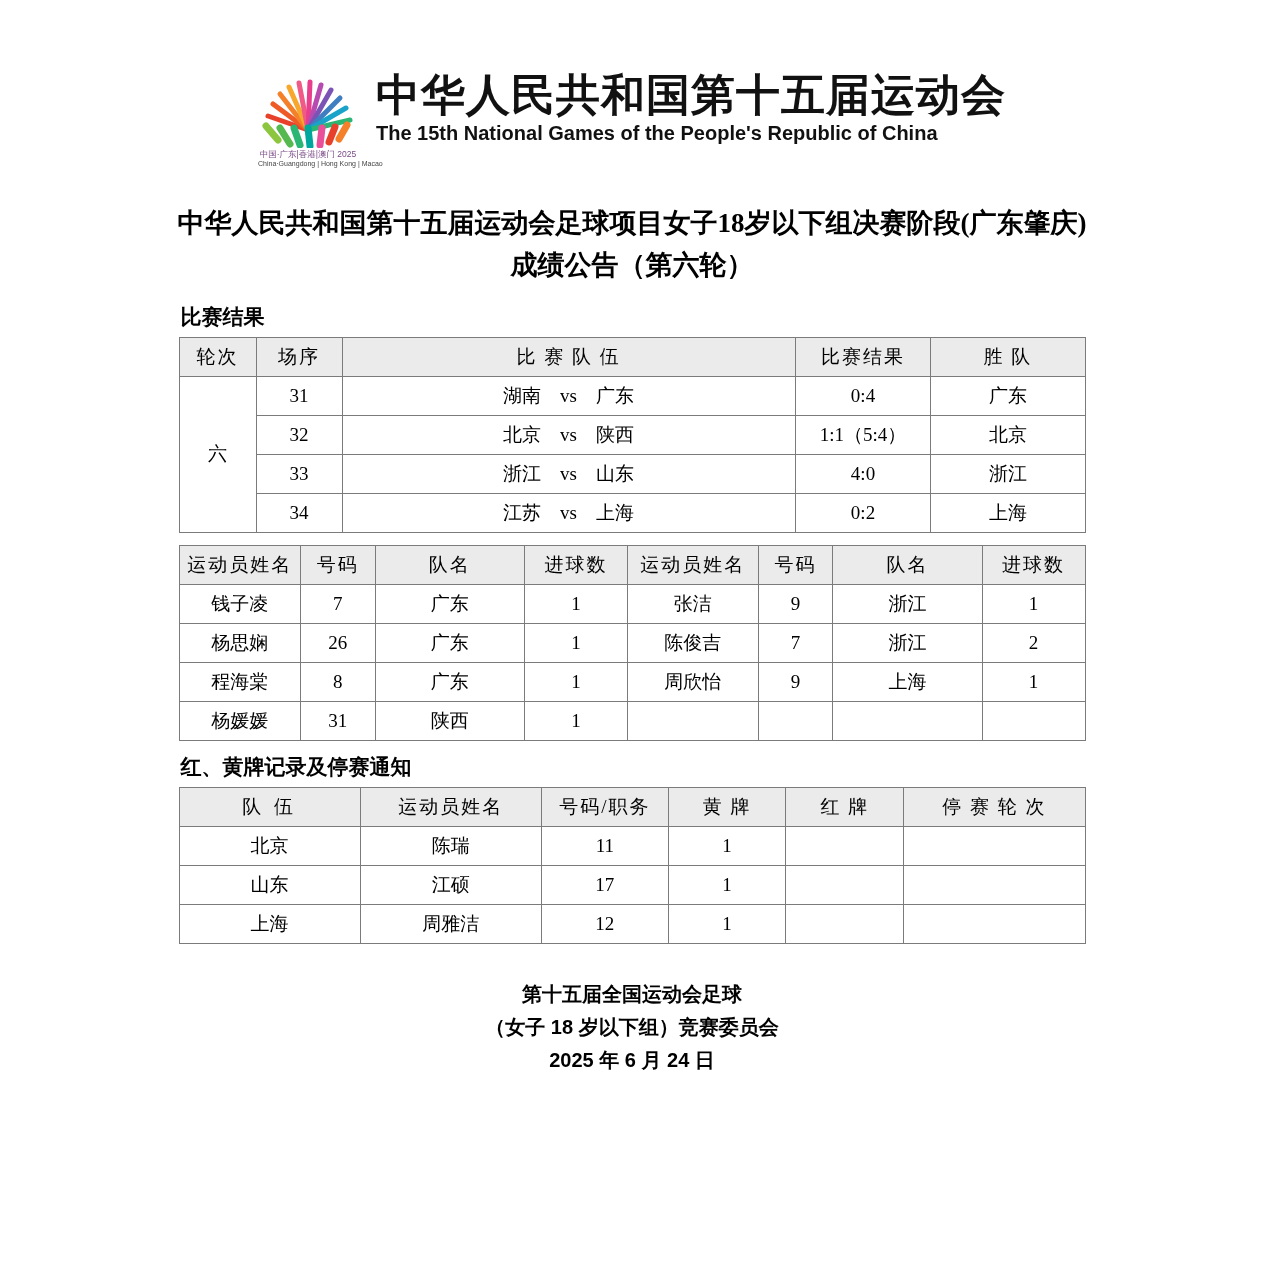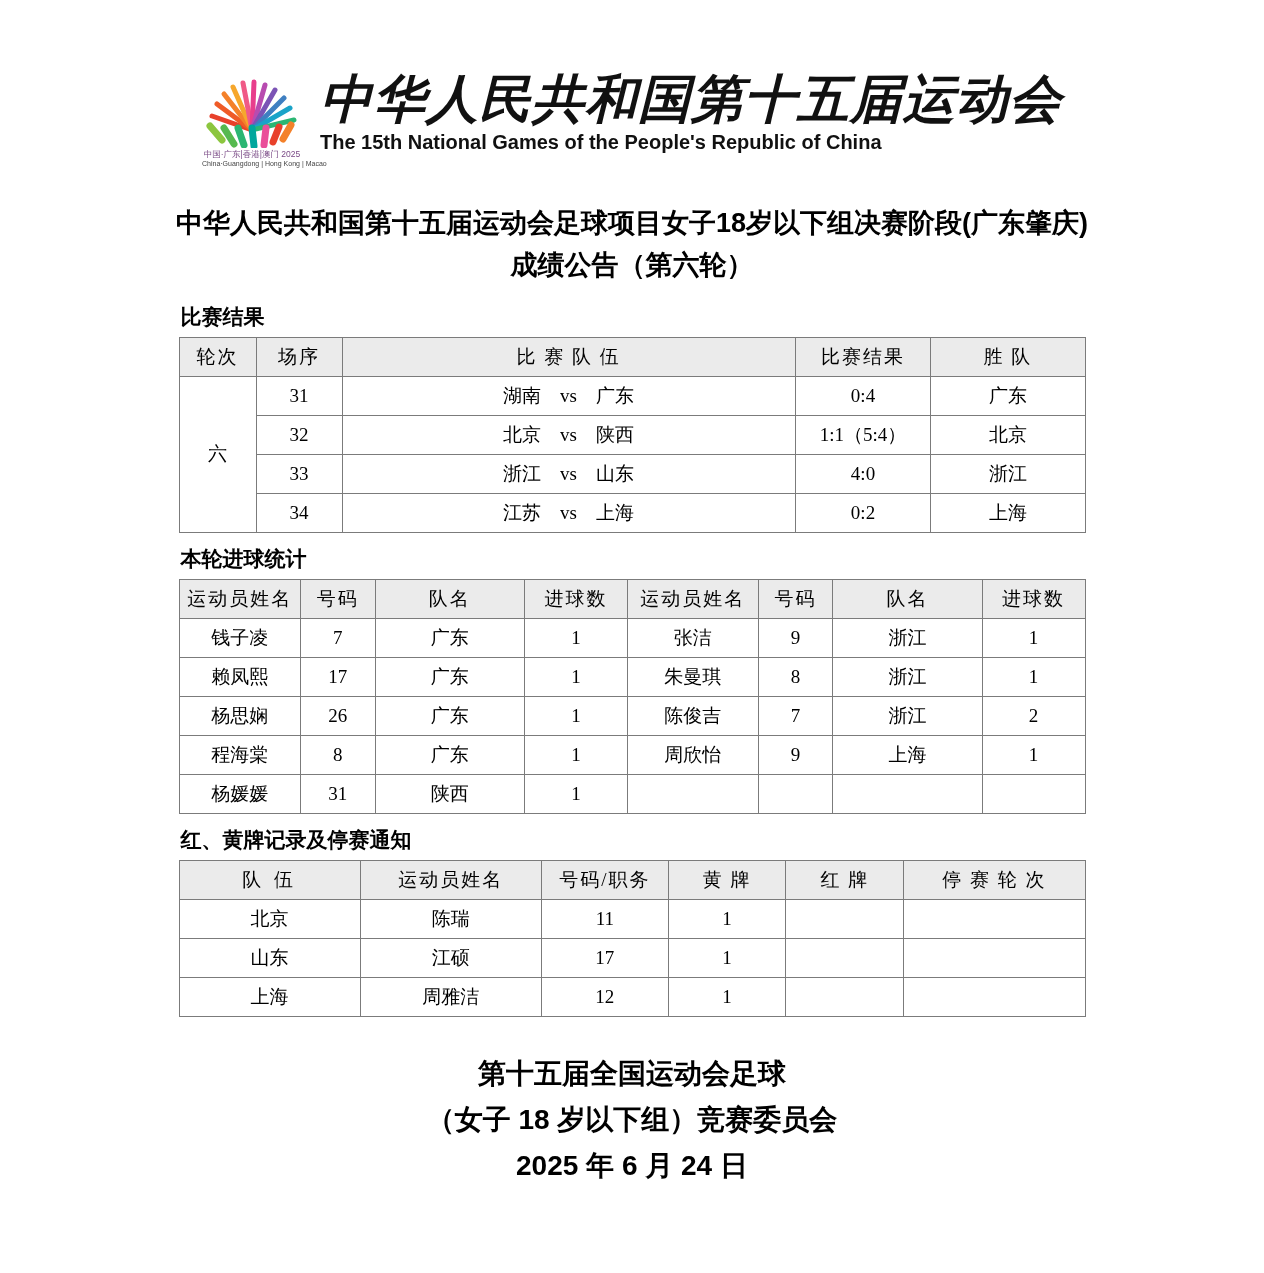--- a/index.html
+++ b/index.html
@@ -43,41 +43,40 @@
     margin-top: 2px;
     white-space: nowrap;
   }
   .emblem-caption .en { color:#444; font-size:7px; }
   .wordmark {
     padding-top: 2px;
   }
   .wordmark .cn {
     font-family: "Liberation Sans", sans-serif;
     font-weight: bold;
-    font-size: 52px;
+    font-size: 44px;
     letter-spacing: 1px;
     line-height: 1.05;
     color: #111;
     white-space: nowrap;
-    font-style: italic;
   }
   .wordmark .en {
     font-family: "Liberation Sans", sans-serif;
     font-weight: bold;
     font-size: 20px;
     letter-spacing: 0px;
     color: #111;
     margin-top: 4px;
     white-space: nowrap;
   }
 
   
   .doc-title {
     text-align: center;
-    font-family: Liberation Sans, sans-serif;
+    font-family: Liberation Serif, serif;
     font-weight: bold;
     font-size: 27px;
     line-height: 1.55;
     color: #000;
     margin: 0 40px 16px 40px;
   }
 
   
   .section {
     width: 907px;
@@ -109,21 +108,21 @@
     letter-spacing: 2px;
   }
   .spaced { letter-spacing: 4px; }
 
   
   .footer {
     text-align: center;
     margin-top: 34px;
     font-family: "Liberation Sans", sans-serif;
     font-weight: bold;
-    font-size: 28px;
+    font-size: 20px;
     line-height: 1.65;
   }
 </style>
 </head>
 <body>
 
 <div class="page">
 
   <div class="logo-row">
     <div class="emblem">
@@ -212,21 +211,20 @@
           <td>34</td>
           <td>江苏　vs　上海</td>
           <td>0:2</td>
           <td>上海</td>
         </tr>
       </tbody>
     </table>
   </div>
 
   <div class="section">
-    <div class="section-title">本轮进球统计</div>
     <table>
       <colgroup>
         <col style="width:13%">
           <col style="width:8%">
           <col style="width:16%">
           <col style="width:11%">
         <col style="width:14%">
           <col style="width:8%">
           <col style="width:16%">
           <col style="width:11%">
@@ -248,30 +246,20 @@
           <td>钱子凌</td>
           <td>7</td>
           <td>广东</td>
           <td>1</td>
           <td>张洁</td>
           <td>9</td>
           <td>浙江</td>
           <td>1</td>
         </tr>
         <tr>
-          <td>赖凤熙</td>
-          <td>17</td>
-          <td>广东</td>
-          <td>1</td>
-          <td>朱曼琪</td>
-          <td>8</td>
-          <td>浙江</td>
-          <td>1</td>
-        </tr>
-        <tr>
           <td>杨思娴</td>
           <td>26</td>
           <td>广东</td>
           <td>1</td>
           <td>陈俊吉</td>
           <td>7</td>
           <td>浙江</td>
           <td>2</td>
         </tr>
         <tr>

